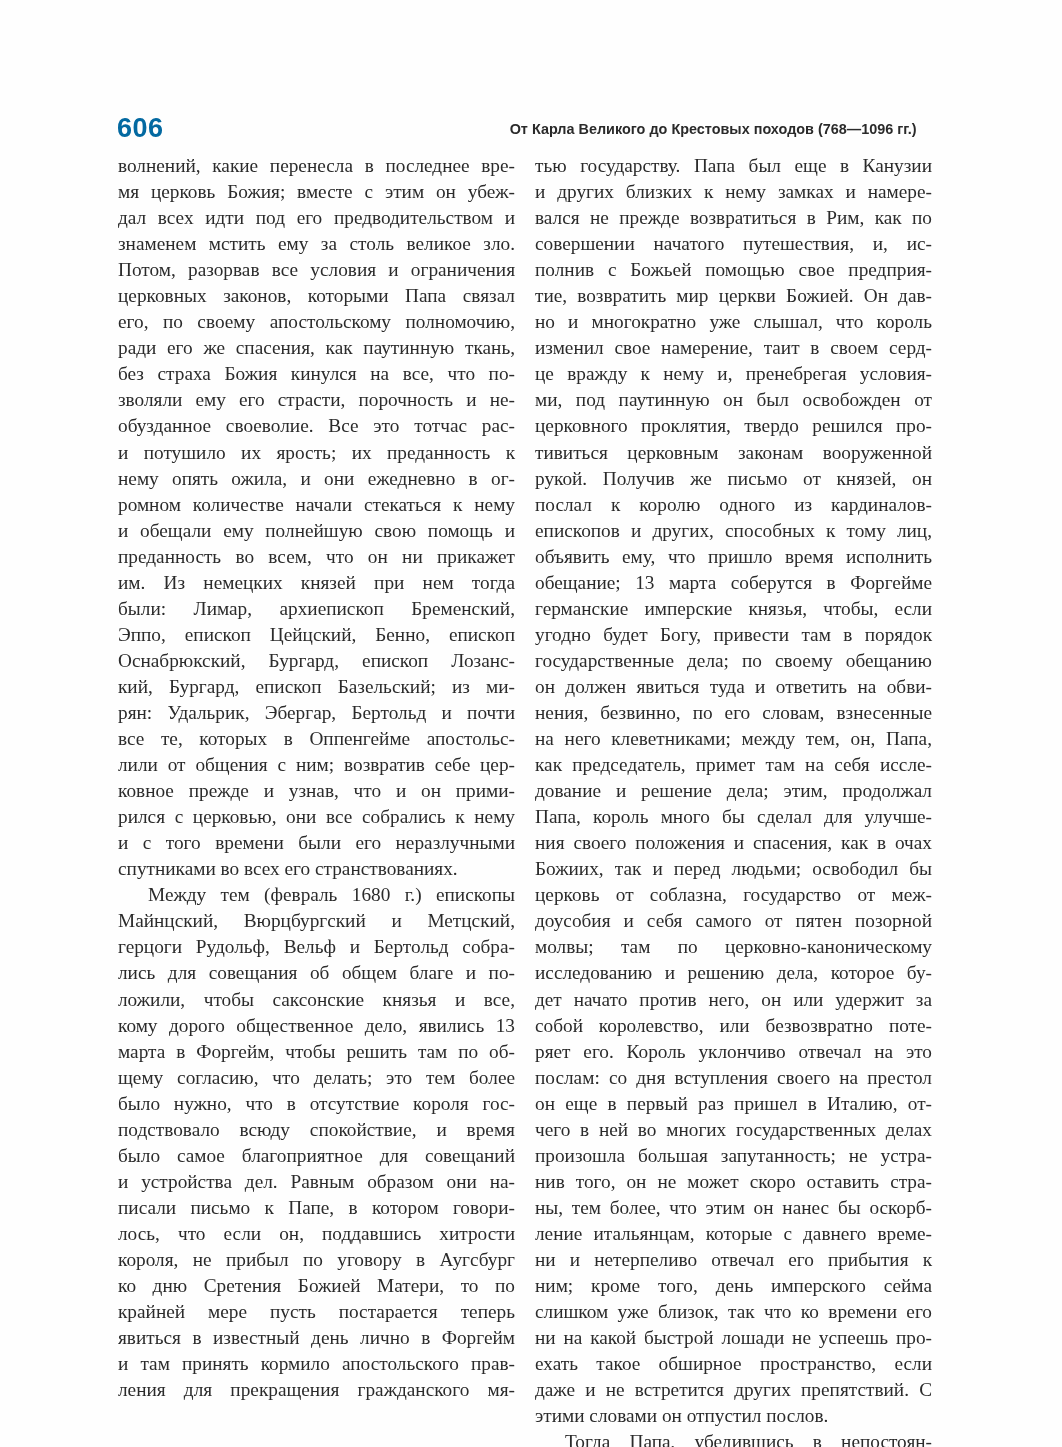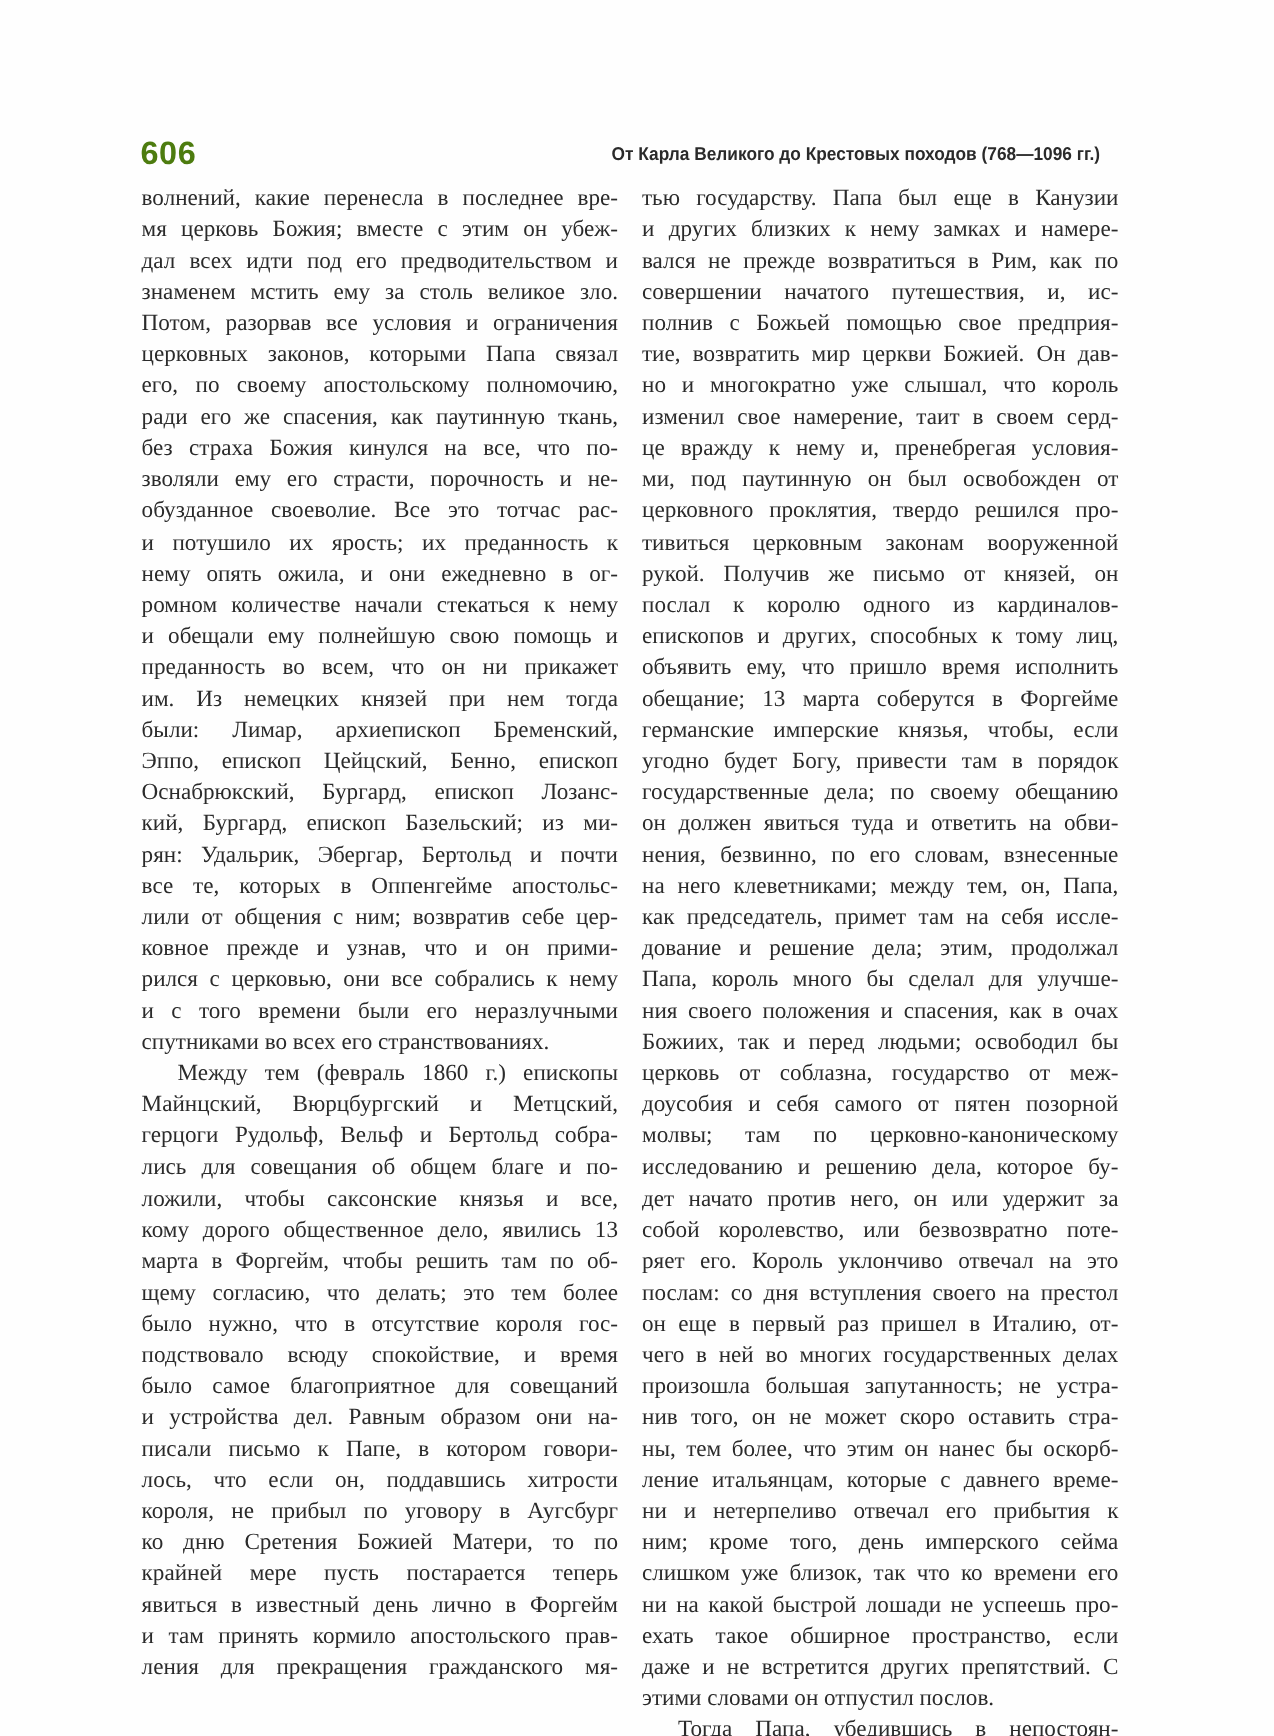--- a/index.html
+++ b/index.html
@@ -1,19 +1,19 @@
 <!DOCTYPE html>
 <html><head>
 <meta charset="utf-8">
 <style>
   html, body { margin: 0; padding: 0; background: #ffffff; }
   body { width: 1062px; height: 1447px; position: relative; overflow: hidden; }
   .page { position: absolute; left: 0; top: 0; width: 1062px; height: 1447px; background: #fefefe; }
   .running-head { position: absolute; left: 117px; top: 113px; width: 800px; height: 32px; }
-  .page-number { position: absolute; left: 0; top: 0; font-family: "Liberation Sans", sans-serif; font-weight: bold; font-size: 27px; color: #4d7c0f; letter-spacing: 0.5px; }
+  .page-number { position: absolute; left: 0; top: 0; font-family: "Liberation Sans", sans-serif; font-weight: bold; font-size: 27px; color: #0369a1; letter-spacing: 0.5px; }
   .chapter-title { position: absolute; right: 0; top: 7px; font-family: "Liberation Sans", sans-serif; font-weight: bold; font-size: 15.5px; color: #2a2a2a; white-space: nowrap; transform: scaleX(0.93); transform-origin: right center; }
   .column { position: absolute; top: 153px; width: 397px; font-family: "Liberation Serif", serif; font-size: 19.3px; color: #2b2b2b; }
   .col-left { left: 118px; }
   .col-right { left: 535px; }
   .line { height: 26.05px; line-height: 26.05px; white-space: nowrap; text-align: justify; text-align-last: justify; display: block; overflow: visible; }
   .line.last { text-align-last: left; }
   .line.indent { padding-left: 30px; }
 </style>
 </head>
 <body>
@@ -46,21 +46,21 @@
       <span class="line">Эппо, епископ Цейцский, Бенно, епископ</span>
       <span class="line">Оснабрюкский, Бургард, епископ Лозанс-</span>
       <span class="line">кий, Бургард, епископ Базельский; из ми-</span>
       <span class="line">рян: Удальрик, Эбергар, Бертольд и почти</span>
       <span class="line">все те, которых в Оппенгейме апостольс-</span>
       <span class="line">лили от общения с ним; возвратив себе цер-</span>
       <span class="line">ковное прежде и узнав, что и он прими-</span>
       <span class="line">рился с церковью, они все собрались к нему</span>
       <span class="line">и с того времени были его неразлучными</span>
       <span class="line last">спутниками во всех его странствованиях.</span>
-      <span class="line indent">Между тем (февраль 1860 г.) епископы</span>
+      <span class="line indent">Между тем (февраль 1680 г.) епископы</span>
       <span class="line">Майнцский, Вюрцбургский и Метцский,</span>
       <span class="line">герцоги Рудольф, Вельф и Бертольд собра-</span>
       <span class="line">лись для совещания об общем благе и по-</span>
       <span class="line">ложили, чтобы саксонские князья и все,</span>
       <span class="line">кому дорого общественное дело, явились 13</span>
       <span class="line">марта в Форгейм, чтобы решить там по об-</span>
       <span class="line">щему согласию, что делать; это тем более</span>
       <span class="line">было нужно, что в отсутствие короля гос-</span>
       <span class="line">подствовало всюду спокойствие, и время</span>
       <span class="line">было самое благоприятное для совещаний</span>

